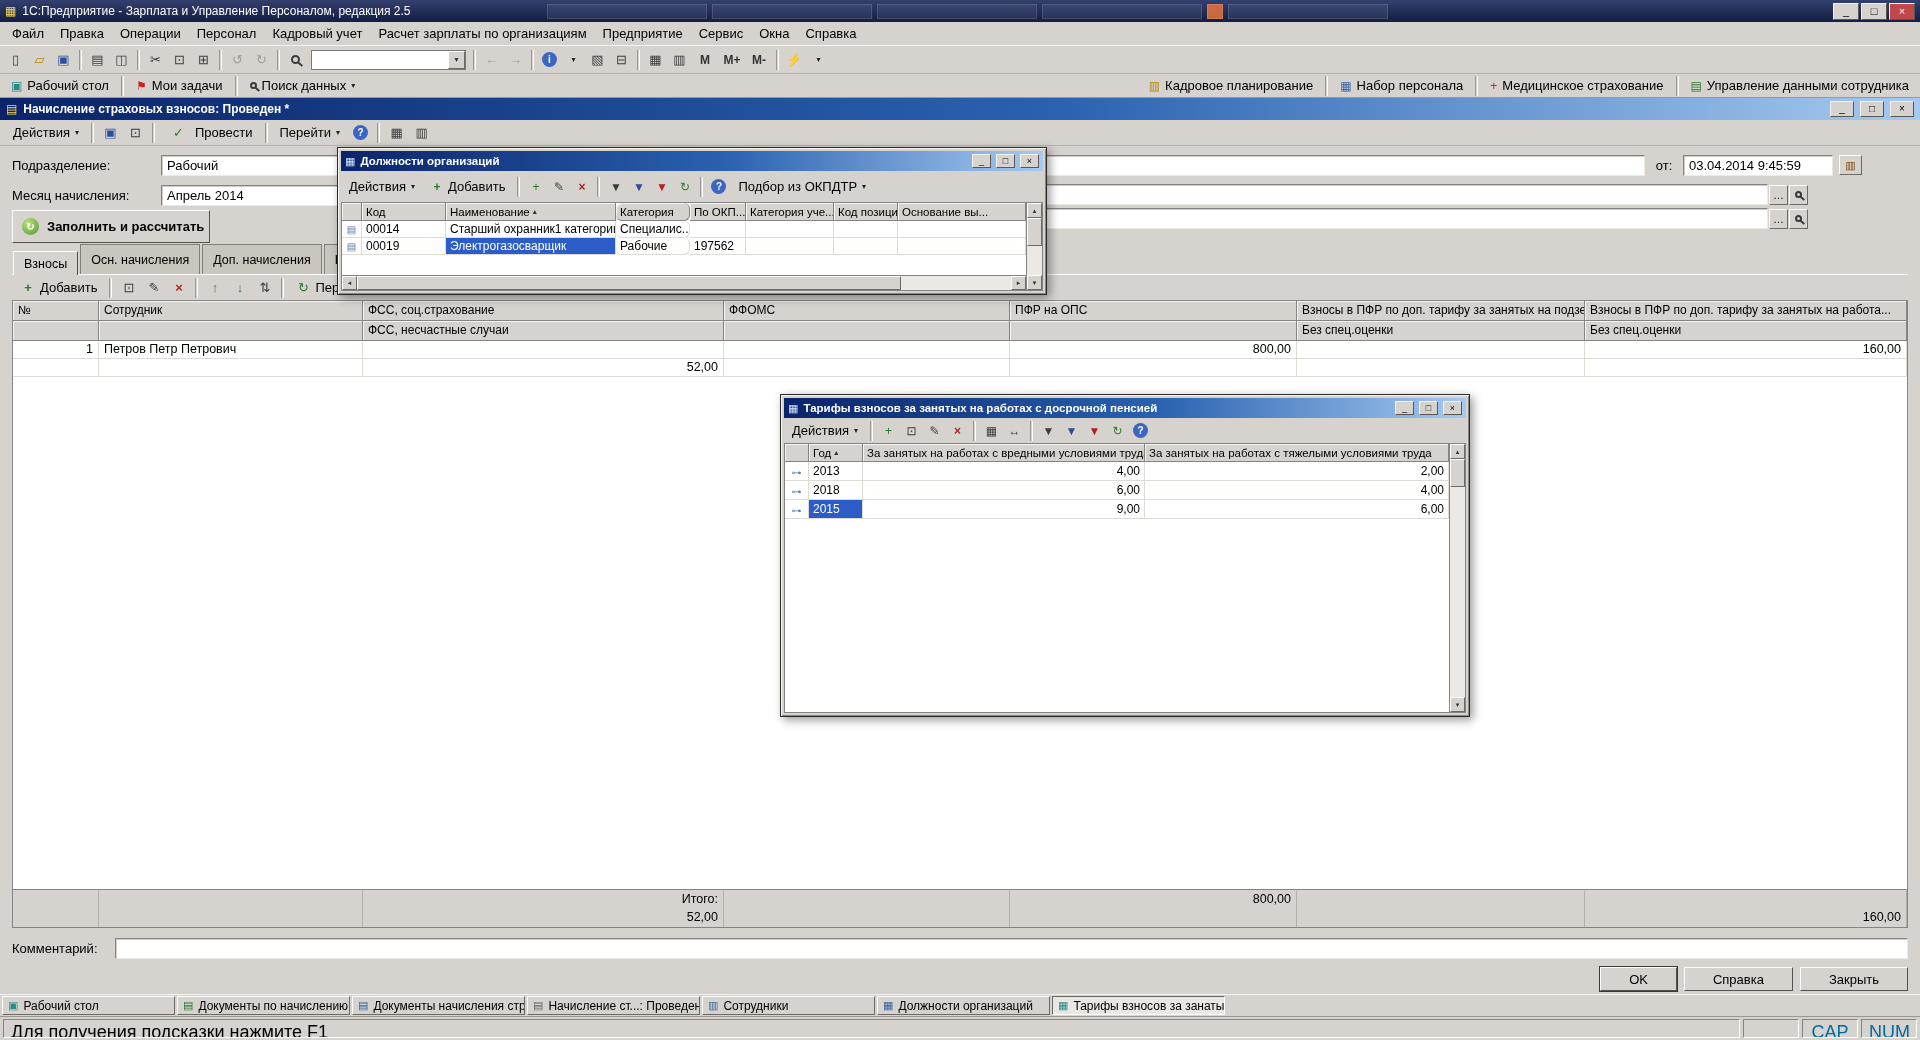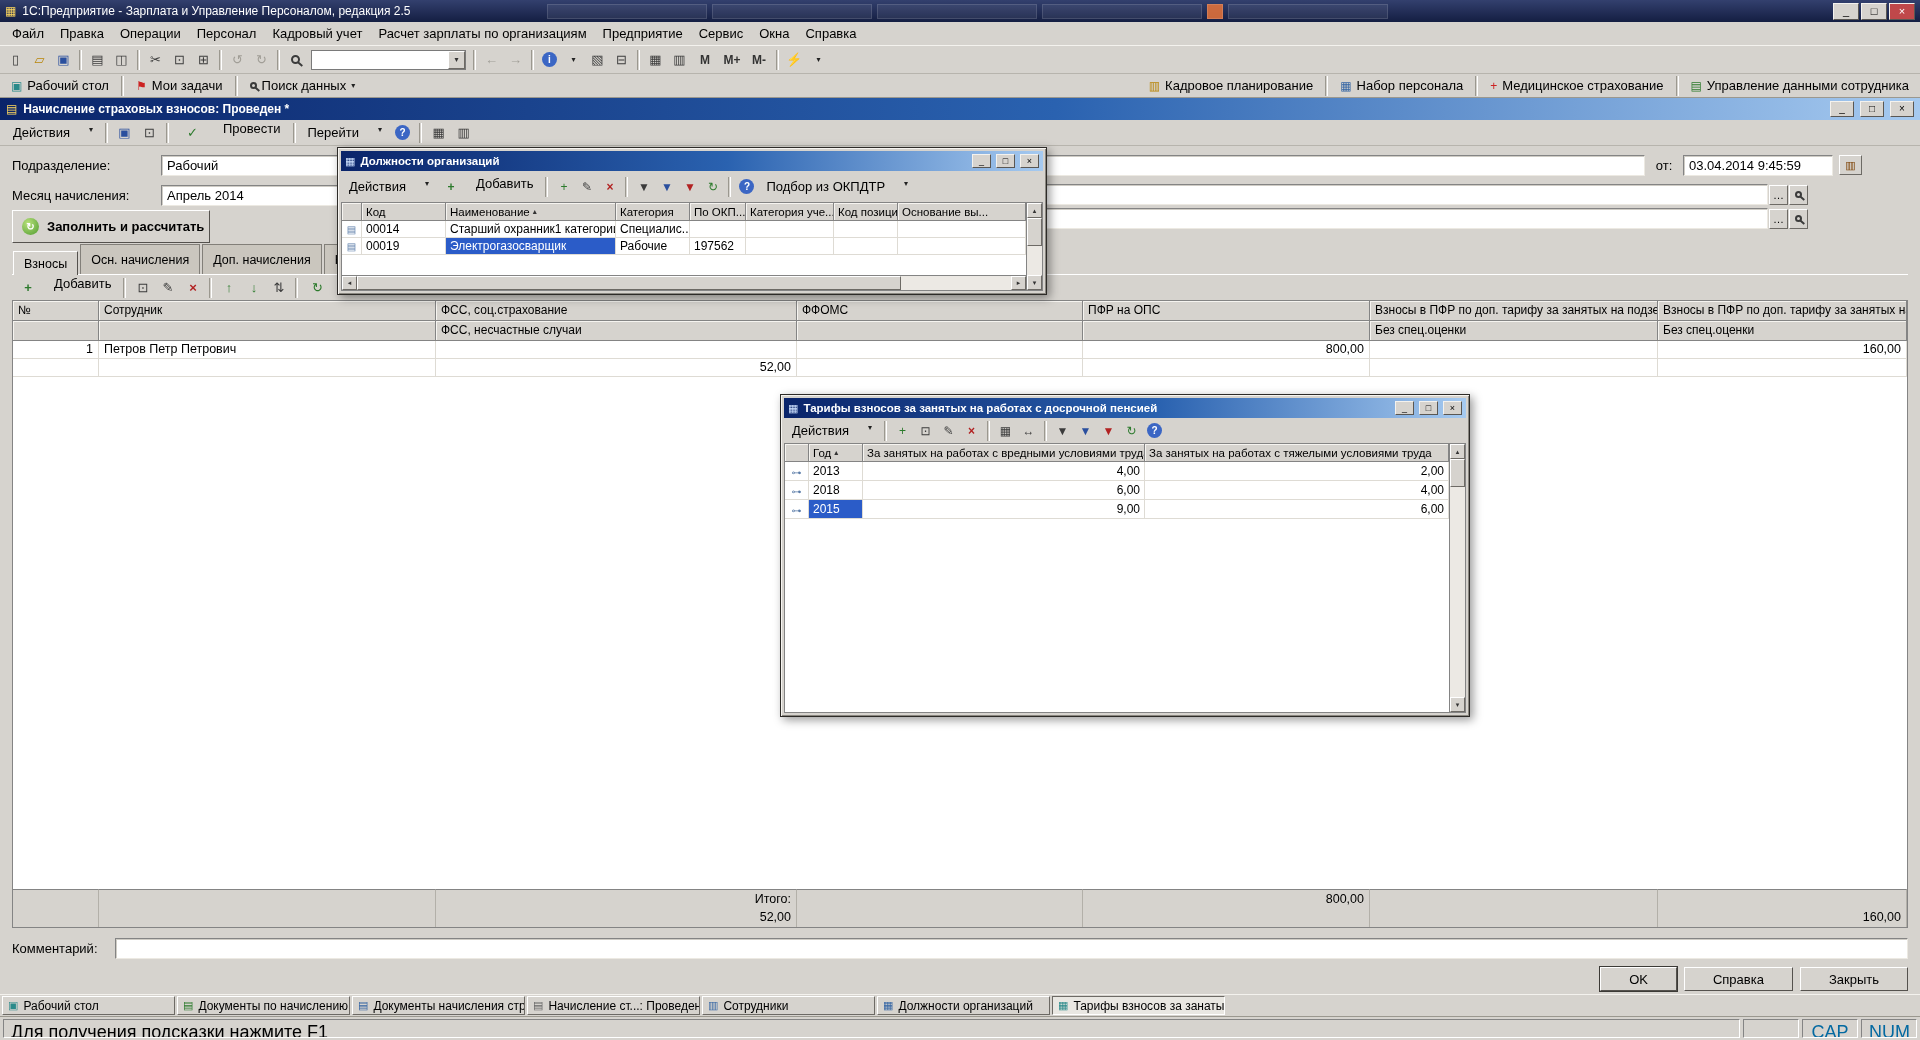--- a/index.html
+++ b/index.html
@@ -41,21 +41,21 @@
 .t2 .spacer{flex:1;}
 .c-green{color:#2c7a2c;}.c-blue{color:#3465a4;}.c-teal{color:#2a8a8a;}.c-red{color:#c22;}.c-gray{color:#666;}.c-gold{color:#b8860b;}
 
 
 .doc-titlebar{height:22px;background:linear-gradient(90deg,#0a246a 0%,#2a62b0 55%,#a6caf0 100%);display:flex;align-items:center;gap:6px;padding:0 6px;color:#fff;}
 .doc-ic{color:#ffd95e;font-size:12px;}
 .doc-title{font-size:12px;font-weight:bold;white-space:nowrap;}
 .dt-sp{flex:1;}
 .doc-titlebar .wc{width:24px;height:16px;font-size:10px;}
 .doc-tb{height:26px;padding:0 6px;gap:2px;border-bottom:1px solid #b7b4ad;}
-.tb-btn{display:flex;gap:19px;padding:3px 7px;white-space:nowrap;}
+.tb-btn{display:flex;align-items:center;gap:5px;padding:3px 7px;white-space:nowrap;}
 
 
 .doc-body{position:relative;height:848px;padding:0 12px;display:flex;flex-direction:column;background:#d6d3ce;}
 .form-area{position:relative;height:104px;flex:none;}
 .frow{position:absolute;left:0;right:0;display:flex;align-items:center;gap:6px;}
 .frow.r1{top:8px;height:22px;}
 .frow.r2{top:38px;height:22px;}
 .flabel{width:143px;flex:none;white-space:nowrap;}
 .input{height:21px;background:#fff;border:1px solid;border-color:#848484 #ece9e2 #ece9e2 #848484;box-shadow:inset 1px 1px 0 #cfccc5;padding:1px 5px;font-family:"Liberation Sans",sans-serif;font-size:13px;color:#000;outline:none;}
 .dept-input{flex:1;min-width:0;}
@@ -74,21 +74,21 @@
 
 .tabs{height:24px;display:flex;align-items:flex-end;padding-left:1px;flex:none;position:relative;}
 .tab{height:30px;display:flex;align-items:center;padding:0 10px;background:#cac6be;border:1px solid #827f79;border-bottom:none;margin-right:2px;font-size:12.5px;white-space:nowrap;}
 .tab.active{height:24px;margin-bottom:-1px;z-index:2;background:#d6d3ce;border-color:#fff #55524e #d6d3ce #fff;}
 .grid-tb{height:26px;display:flex;align-items:center;gap:2px;padding:0 2px;flex:none;border-top:1px solid #fff;background:#d6d3ce;}
 
 
 .grid{flex:1;display:flex;flex-direction:column;background:#fff;border:1px solid #848484;min-height:0;}
 .g-hrow{display:flex;flex:none;}
 .g-h{height:20px;background:#d6d3ce;border-right:1px solid #848484;border-bottom:1px solid #848484;box-shadow:inset 1px 1px 0 #f6f4f0;padding:2px 5px;font-size:12px;white-space:nowrap;overflow:hidden;}
-.c0{width:86px;flex:none;}.c1{width:337px;flex:none;}.c2{width:361px;flex:none;}.c3{width:286px;flex:none;}.c4{width:287px;flex:none;}.c5{width:288px;flex:none;}.c6{flex:1;min-width:0;}
+.c0{width:86px;flex:none;}.c1{width:264px;flex:none;}.c2{width:361px;flex:none;}.c3{width:286px;flex:none;}.c4{width:287px;flex:none;}.c5{width:288px;flex:none;}.c6{flex:1;min-width:0;}
 .g-row{display:flex;flex:none;}
 .g-c{height:18px;border-right:1px solid #dedbd4;border-bottom:1px solid #dedbd4;padding:1px 5px;font-size:12.5px;white-space:nowrap;overflow:hidden;}
 .num{text-align:right;}
 .g-filler{flex:1;background:#fff;min-height:0;}
 .g-trow{display:flex;flex:none;background:#0f766e;}
 .g-t{height:19px;background:#d6d3ce;border-right:1px solid #b3b0a9;padding:2px 5px;font-size:12.5px;white-space:nowrap;overflow:hidden;}
 .g-trow.first .g-t{border-top:1px solid #848484;}
 
 
 .comment-row{flex:none;height:26px;margin-top:7px;display:flex;align-items:center;gap:8px;}
@@ -124,21 +124,21 @@
 .fw-hrow{display:flex;flex:none;}
 .fw-h{height:18px;background:#d6d3ce;border-right:1px solid #848484;border-bottom:1px solid #848484;box-shadow:inset 1px 1px 0 #f6f4f0;padding:1px 4px;font-size:11.5px;white-space:nowrap;overflow:hidden;display:flex;align-items:center;gap:3px;}
 .sortm{font-size:8px;color:#333;}
 .fw-row{display:flex;flex:none;}
 .fw-c{border-right:1px solid #dedbd4;border-bottom:1px solid #dedbd4;padding:1px 4px;font-size:12px;white-space:nowrap;overflow:hidden;background:#fff;}
 .w1 .fw-c{height:17px;}
 .w2 .fw-c{height:19px;padding-top:2px;}
 .sel{background:#2b5cc8 !important;color:#fff;}
 .fw-filler{flex:1;background:#fff;min-height:0;}
 .mk{display:flex;align-items:center;justify-content:center;color:#5a7ca8;font-size:10px;padding:0;}
-.p0{width:20px;flex:none;}.p1{width:84px;flex:none;}.p2{width:170px;flex:none;}.p3{width:74px;flex:none;}.p4{width:56px;flex:none;}.p5{width:88px;flex:none;}.p6{width:64px;flex:none;}.p7{flex:1;min-width:0;}
+.p0{width:20px;flex:none;}.p1{width:84px;flex:none;}.p2{width:170px;flex:none;}.p3{width:74px;flex:none;border-radius:6px;}.p4{width:56px;flex:none;}.p5{width:88px;flex:none;}.p6{width:64px;flex:none;}.p7{flex:1;min-width:0;}
 .q0{width:24px;flex:none;}.q1{width:54px;flex:none;}.q2{width:282px;flex:none;}.q3{flex:1;min-width:0;}
 .vscroll{width:16px;flex:none;background:#ece9e4;border-left:1px solid #848484;display:flex;flex-direction:column;}
 .sarr{height:15px;background:#d6d3ce;border:1px solid;border-color:#fff #6d6a65 #6d6a65 #fff;font-size:7px;display:flex;align-items:center;justify-content:center;color:#333;flex:none;}
 .sarr.h{width:15px;height:100%;}
 .sthumb-v{height:28px;background:#d6d3ce;border:1px solid;border-color:#fff #6d6a65 #6d6a65 #fff;flex:none;}
 .vs-track{flex:1;}
 .hscroll{height:15px;flex:none;background:#ece9e4;border-top:1px solid #848484;display:flex;}
 .sthumb-h{flex:1;background:#d6d3ce;border:1px solid;border-color:#fff #6d6a65 #6d6a65 #fff;margin-right:110px;}
 </style>
 </head>

